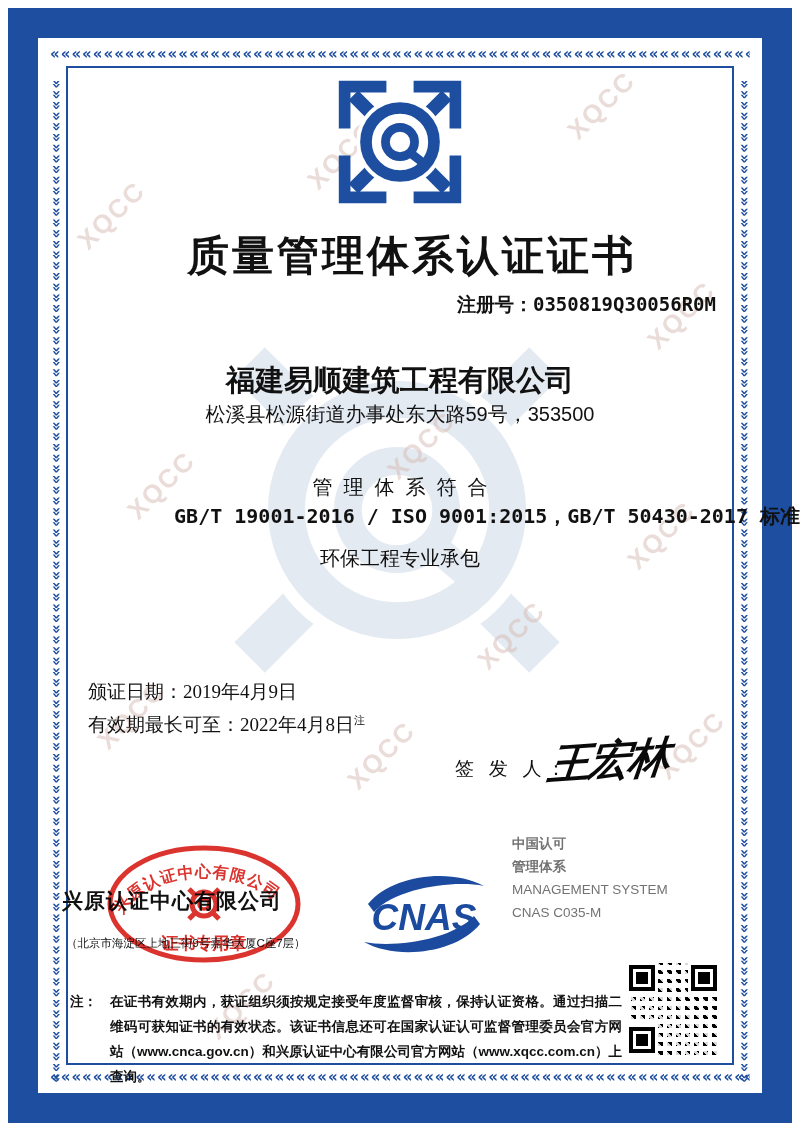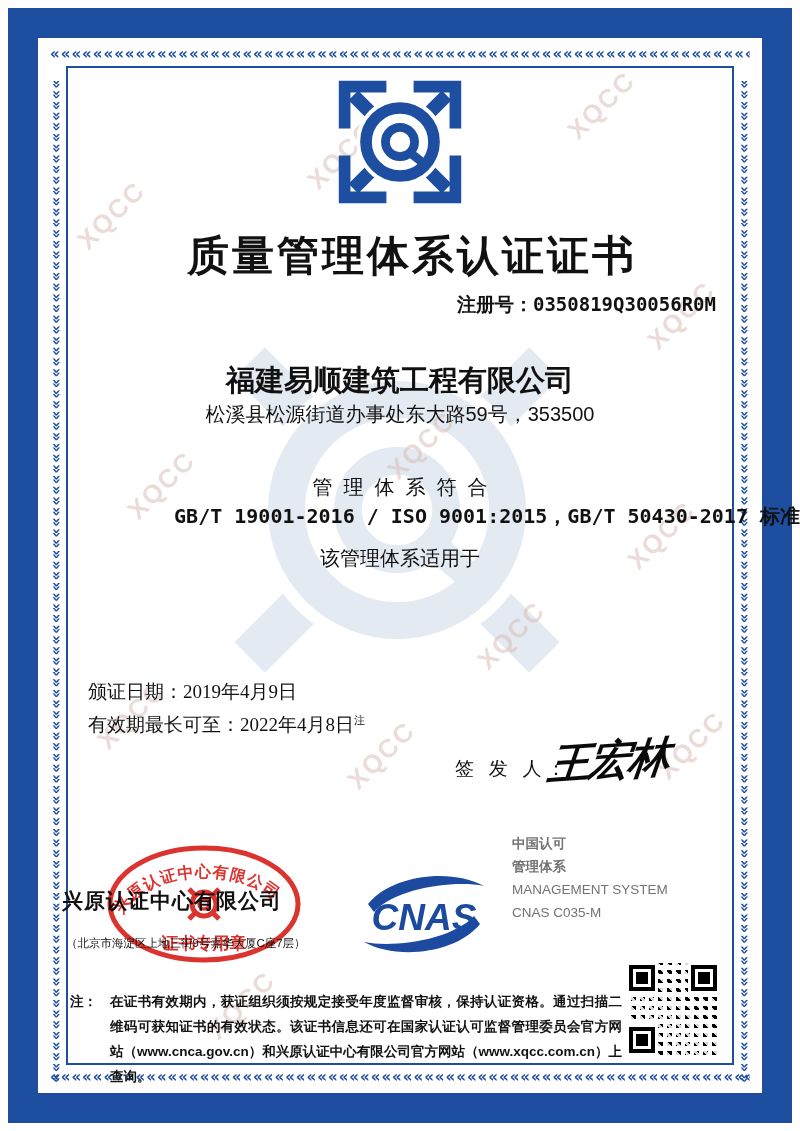--- a/index.html
+++ b/index.html
@@ -118,21 +118,21 @@
   <div class="reg">
     <span>注册号：</span><span>0350819Q30056R0M</span>
   </div>
 
   <div class="company">福建易顺建筑工程有限公司</div>
   <div class="addr">松溪县松源街道办事处东大路59号，353500</div>
 
   <div class="sys-head">管理体系符合</div>
   <div class="standards">GB/T 19001-2016 / ISO 9001:2015，GB/T 50430-2017 标准</div>
 
-  <div class="scope-head">该管理体系适用于</div>
+  <div class="scope-head">环保工程专业承包</div>
 
   <div class="dates">
     <div>
       <span>颁证日期：</span><span>2019年4月9日</span>
     </div>
     <div>
       <span>有效期最长可至：</span><span>2022年4月8日</span><sup>注</sup>
     </div>
   </div>
 

